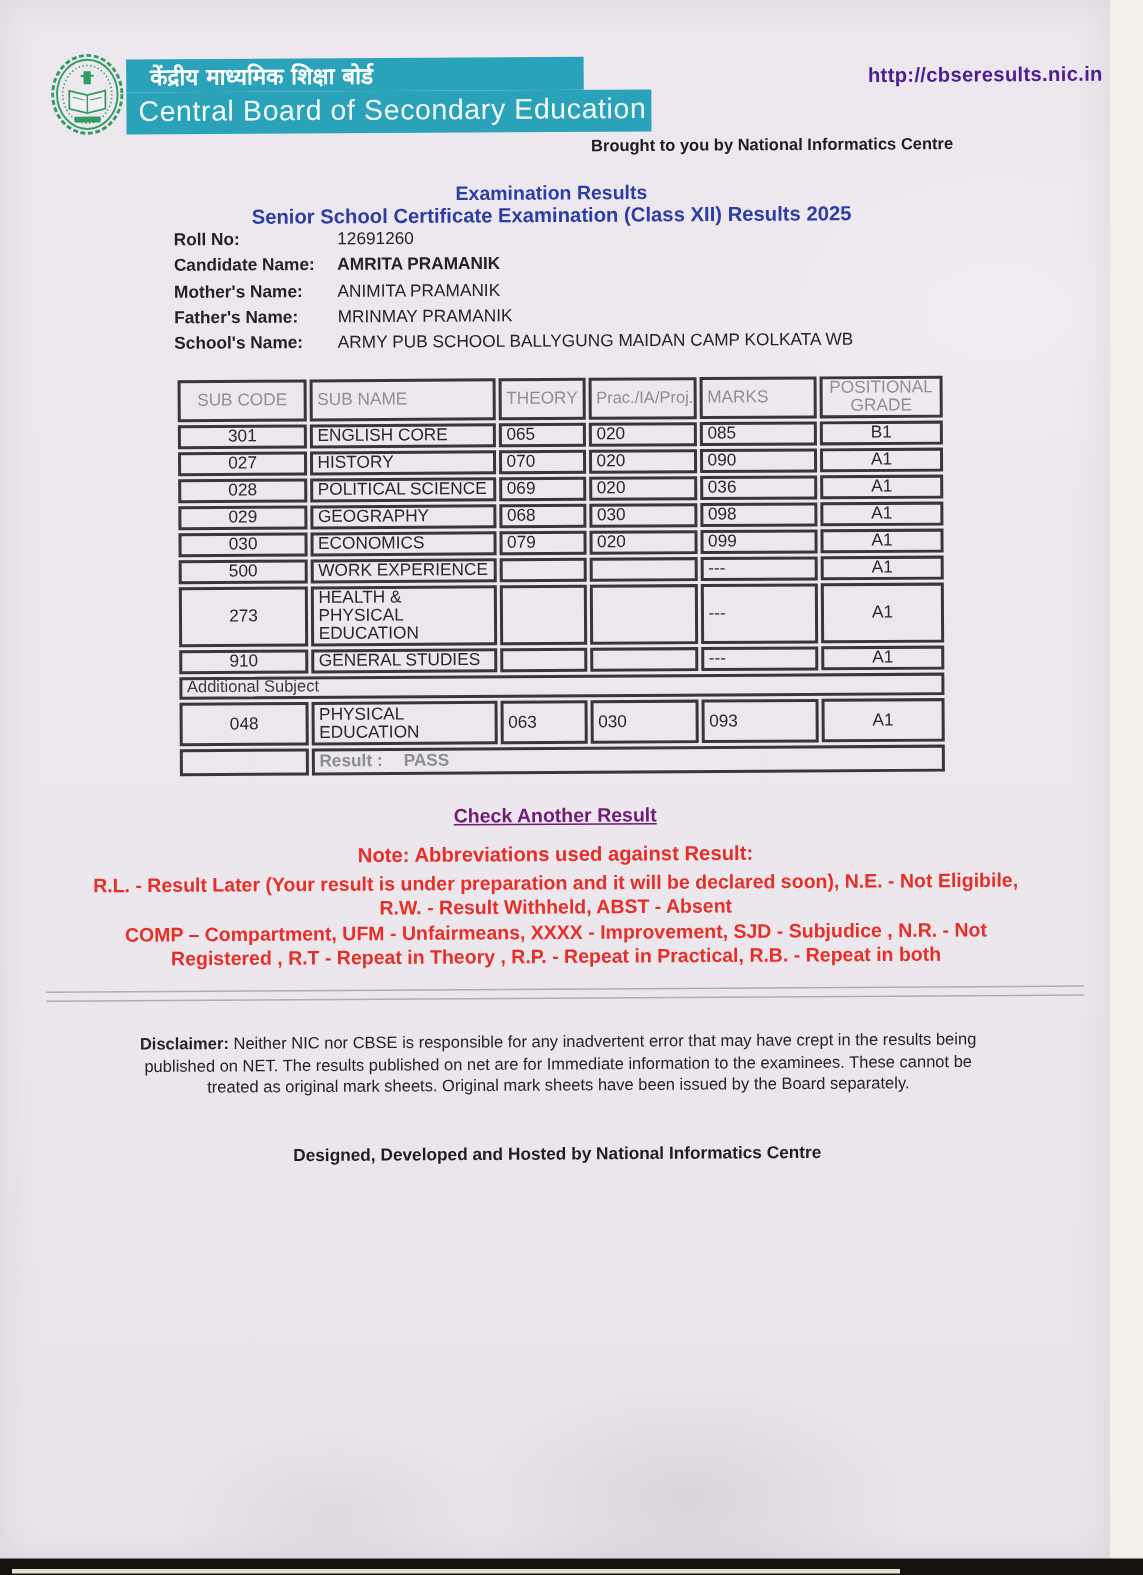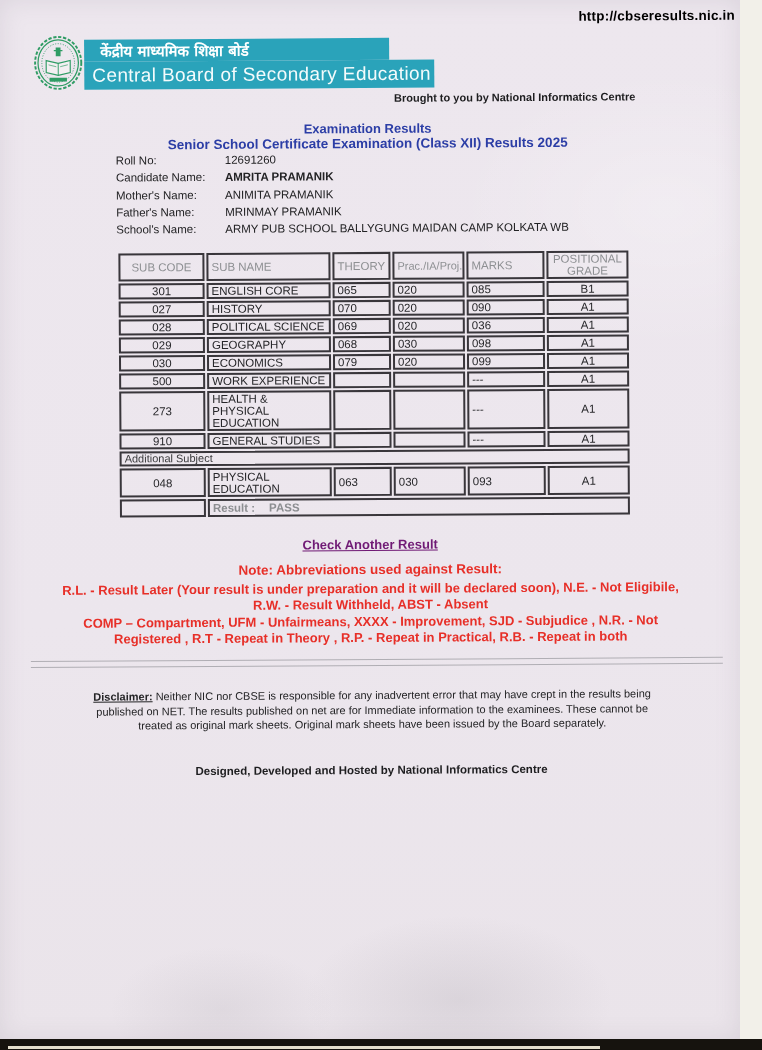--- a/index.html
+++ b/index.html
@@ -10,38 +10,38 @@
     background:
       radial-gradient(220px 120px at 62% 96%, rgba(120,115,125,.14), rgba(120,115,125,0) 70%),
       radial-gradient(160px 90px at 30% 97%, rgba(120,115,125,.10), rgba(120,115,125,0) 70%),
       radial-gradient(300px 200px at 90% 20%, rgba(255,255,255,.25), rgba(255,255,255,0) 70%),
       linear-gradient(180deg,#ede7ee 0%,#ece6ed 60%,#eae4ea 100%);
     box-shadow:inset 0 0 24px rgba(140,130,145,.18);}
   .scan-bottom-band{position:absolute;left:0;top:1039px;width:762px;height:11px;background:#16130e;}
   .scan-bottom-light{position:absolute;left:8px;top:1046px;width:592px;height:3px;background:#e5dfcd;}
   .content{position:absolute;left:0;top:0;width:740px;height:1041px;transform:rotate(-0.35deg);}
 
-  .url-mark{position:absolute;top:10px;right:2px;font-size:13.5px;font-weight:bold;
-    color:#000000;letter-spacing:.2px;}
+  .url-mark{position:absolute;top:44px;right:2px;font-size:13.5px;font-weight:bold;
+    color:#4c1d95;letter-spacing:.2px;}
   .logo{position:absolute;left:36px;top:33px;width:50px;height:56px;}
   .band{position:absolute;background:#2aa3ba;color:#fff;display:flex;align-items:center;}
   .band-hindi{left:87px;top:38px;width:305px;height:22px;font-family:"DejaVu Sans",sans-serif;
     font-size:15px;font-weight:bold;padding-left:16px;box-sizing:border-box;}
   .band-eng{left:87px;top:60px;width:350px;height:28px;font-size:19px;letter-spacing:.4px;
     padding-left:8px;box-sizing:border-box;color:#f4fbfc;}
   .brought{position:absolute;top:92px;right:102px;font-size:11px;font-weight:bold;color:#1d1d1f;}
 
   .title1{position:absolute;top:121px;left:0;width:100%;text-align:center;
     color:#2c3ea6;font-size:13px;font-weight:bold;}
   .title2{position:absolute;top:136px;left:0;width:100%;text-align:center;
     color:#2c3ea6;font-size:13.5px;font-weight:bold;}
 
   .cand{position:absolute;left:118px;top:153px;font-size:11.5px;color:#232325;}
   .cand .row{display:flex;margin-bottom:4.8px;line-height:12.5px;}
-  .cand .lab{width:109px;font-weight:normal;}
+  .cand .lab{width:109px;font-weight:bold;}
   .cand .val{font-weight:normal;}
   .cand .val.bold{font-weight:bold;}
 
   table.marks{position:absolute;left:118px;top:250px;width:500px;table-layout:fixed;
     border-collapse:separate;border-spacing:2px;font-size:11.5px;color:#27272a;}
   table.marks td{border:2px solid #39363b;padding:0 3px;line-height:12px;height:12px;
     overflow:hidden;background:transparent;}
   table.marks td.c{text-align:center;}
   table.marks tr.hdr td{height:24px;color:#8e9093;font-weight:normal;}
   table.marks td.nowrap{white-space:nowrap;font-size:11px;}
@@ -56,21 +56,21 @@
   .note-head{position:absolute;top:562px;left:0;width:100%;text-align:center;
     color:#e72f28;font-size:13.5px;font-weight:bold;}
   .note-lines{position:absolute;top:581px;left:0;width:100%;text-align:center;
     color:#e72f28;font-size:13px;font-weight:bold;line-height:16.4px;}
 
   .divider{position:absolute;top:659px;left:30px;width:692px;height:5px;
     border-top:1px solid #b0aeb4;border-bottom:1px solid #b0aeb4;}
 
   .disclaimer{position:absolute;top:688px;left:88px;width:566px;text-align:center;
     font-size:11px;line-height:14.6px;color:#242426;}
-  .disclaimer .dlab{font-weight:bold;text-decoration:underline;}
+  .disclaimer .dlab{font-weight:bold;}
 
   .credit{position:absolute;top:764px;left:0;width:100%;text-align:center;
     font-size:11.5px;font-weight:bold;color:#1e1e20;}
 </style>
 </head>
 <body>
 
 <div class="stage">
   <div class="paper"></div>
   <div class="scan-bottom-band"></div>

